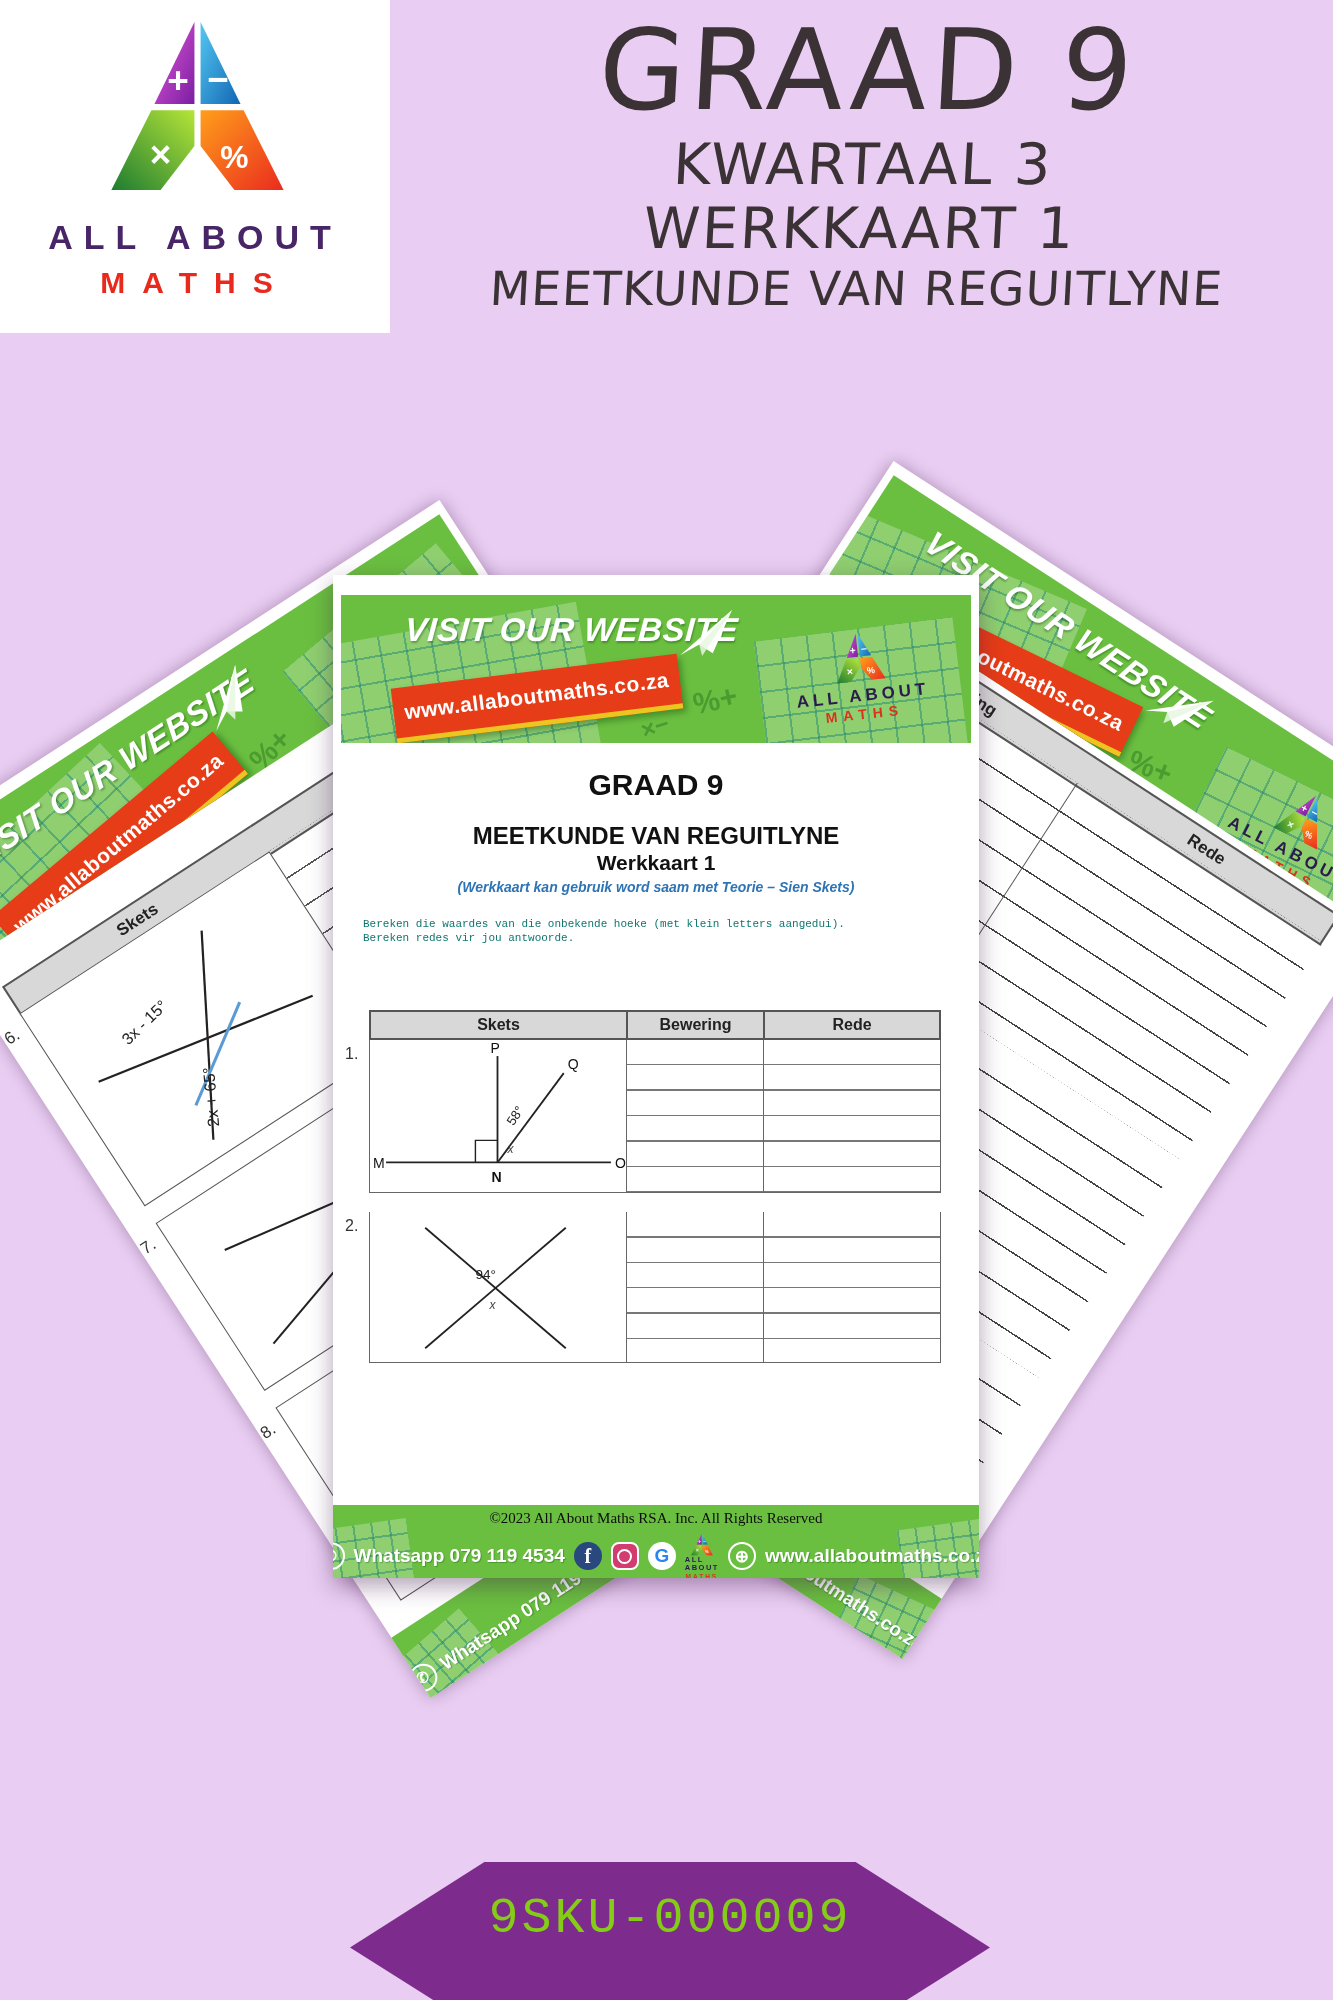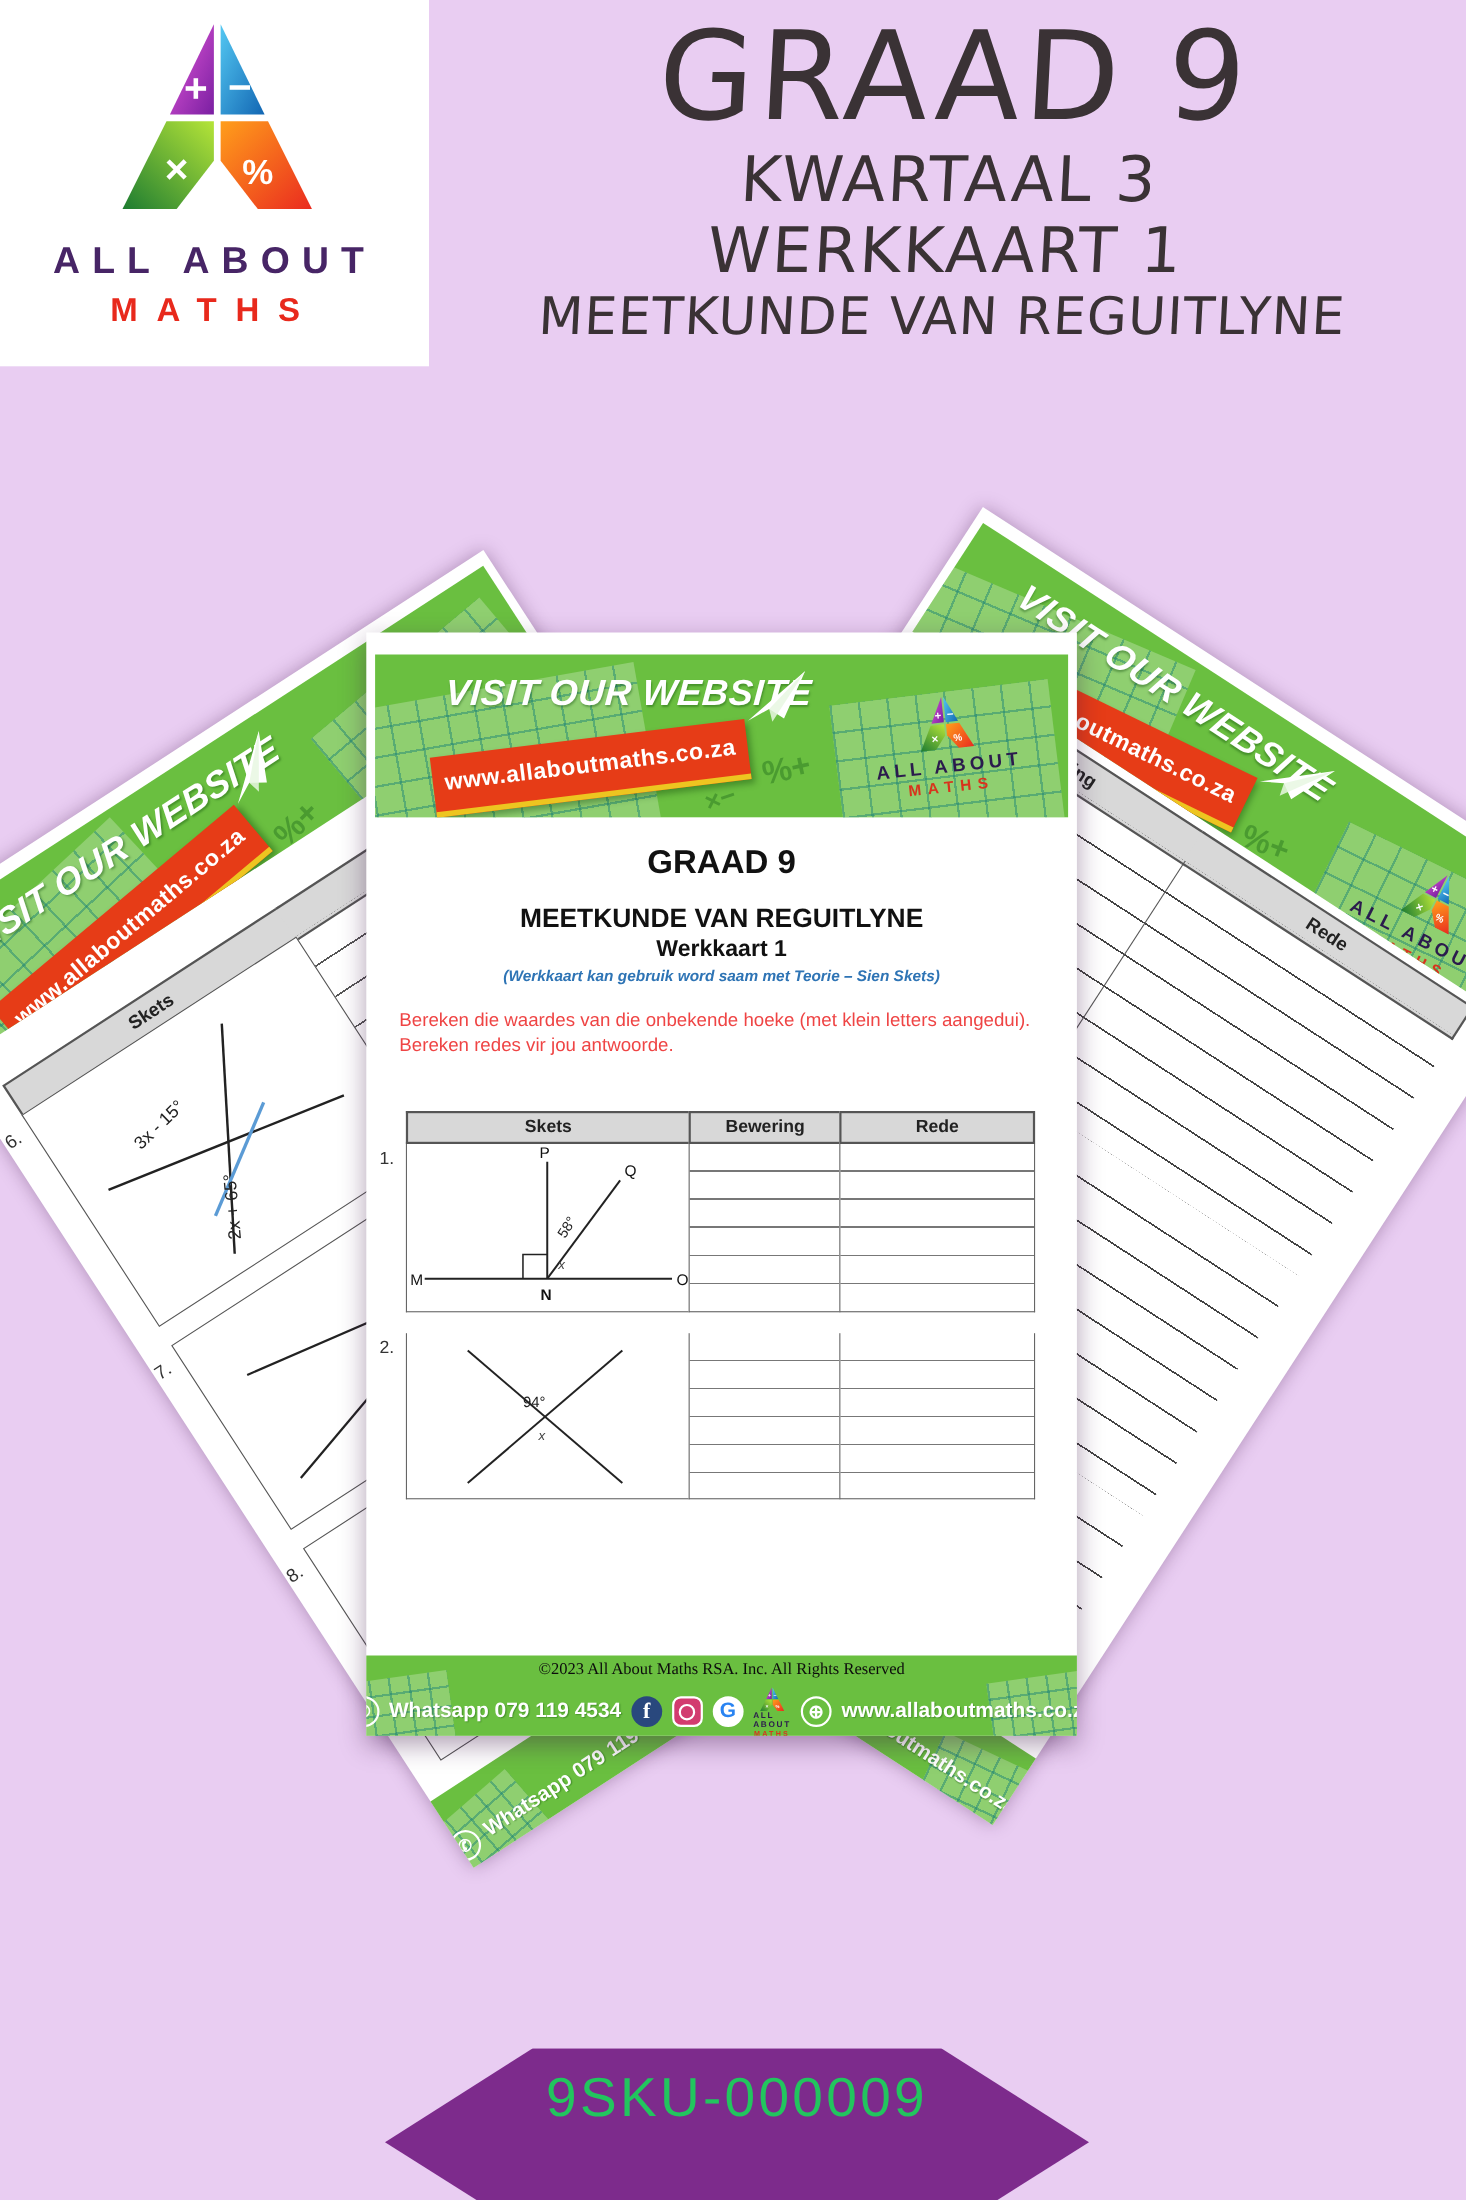--- a/index.html
+++ b/index.html
@@ -58,21 +58,21 @@
   
   .ws-grade{position:absolute;left:0;top:193px;width:100%;text-align:center;
     font-size:30px;font-weight:bold;color:#111;}
   .ws-topic{position:absolute;left:0;top:247px;width:100%;text-align:center;
     font-size:24px;font-weight:bold;color:#111;}
   .ws-sheet{position:absolute;left:0;top:276px;width:100%;text-align:center;
     font-size:21px;font-weight:bold;color:#111;}
   .ws-note{position:absolute;left:0;top:304px;width:100%;text-align:center;
     font-size:14px;font-weight:bold;font-style:italic;color:#2e74b5;}
   .ws-inst{position:absolute;left:30px;top:342px;width:586px;
-    font-size:17px;line-height:1.3;color:#ef4444;}
+    font-size:11px;line-height:1.3;color:#0f766e;font-family:Liberation Mono, monospace;}
 
   .thead{position:absolute;left:36px;top:435px;width:572px;height:30px;
     display:grid;grid-template-columns:257px 137px 178px;}
   .th{background:#d8d8d8;border:2px solid #555;border-right:none;
     font-weight:bold;font-size:16px;color:#222;display:flex;align-items:center;justify-content:center;}
   .th.last{border-right:2px solid #555;}
   .trow{position:absolute;left:36px;width:572px;display:grid;
     grid-template-columns:257px 137px 178px;}
   .trow.r1{top:465px;height:152px;}
   .trow.r2{top:637px;height:151px;}
@@ -133,22 +133,22 @@
   .rth.bew{left:36px;width:292px;}
   .rth.rede{left:328px;width:292px;border-left:none;}
   .rg{position:absolute;left:36px;width:584px;border-left:1px solid #777;
     background-image:repeating-linear-gradient(to bottom, transparent 0 32.5px, #444 32.5px 34px);}
   .rg .rdiv{position:absolute;left:292px;top:0;bottom:0;border-left:1px solid #555;}
   .rg.g1{top:170px;height:240px;} .rg.g2{top:430px;height:240px;} .rg.g3{top:690px;height:214px;}
 
   
   .sku-hex{position:absolute;left:350px;top:1862px;width:640px;height:138px;background:#7d2b8c;
     clip-path:polygon(21% 0%, 79% 0%, 100% 62%, 87% 100%, 13% 100%, 0% 62%);}
-  .sku-text{position:absolute;left:0;top:16px;width:100%;text-align:center;
-    font-family:Liberation Sans, sans-serif;font-size:50px;letter-spacing:3px;color:#22c55e;}
+  .sku-text{position:absolute;left:0;top:28px;width:100%;text-align:center;
+    font-family:Liberation Mono, monospace;font-size:50px;letter-spacing:3px;color:#84cc16;}
 
   svg text{font-family:"Liberation Sans",sans-serif;}
 </style>
 </head>
 <body>
 
 <svg width="0" height="0" style="position:absolute" aria-hidden="true">
   <defs>
     <linearGradient id="gTL" x1="0" y1="0" x2="1" y2="1">
       <stop offset="0" stop-color="#e559d9"></stop>

